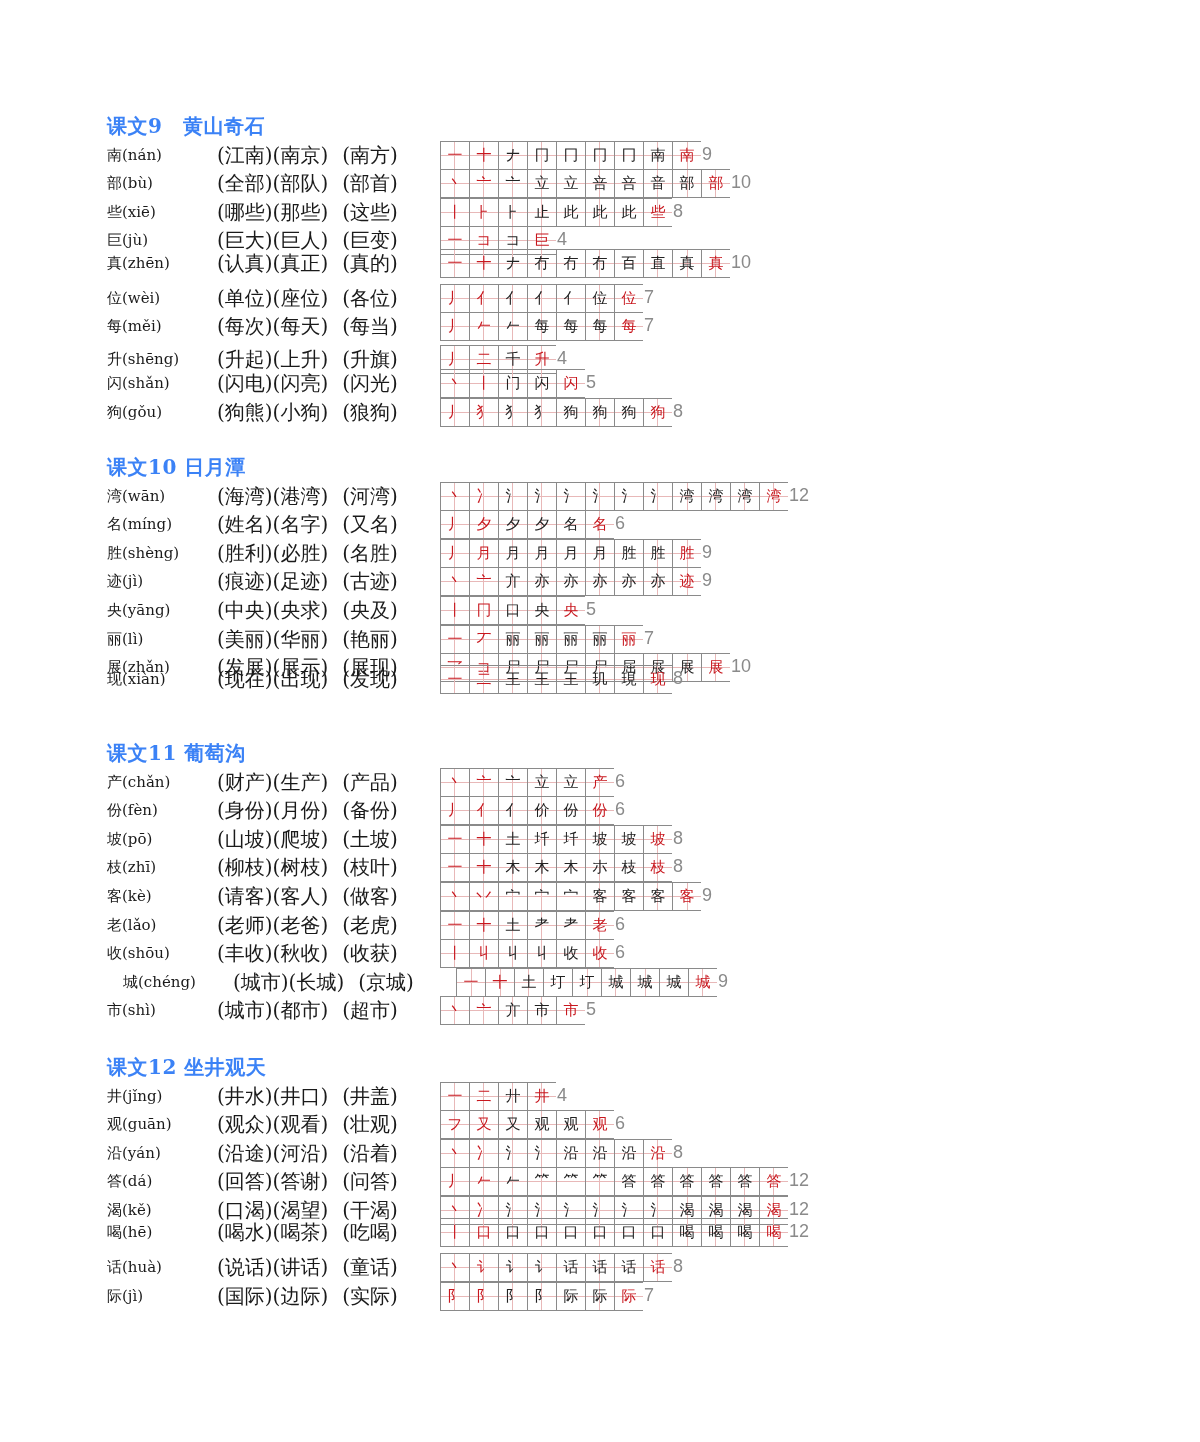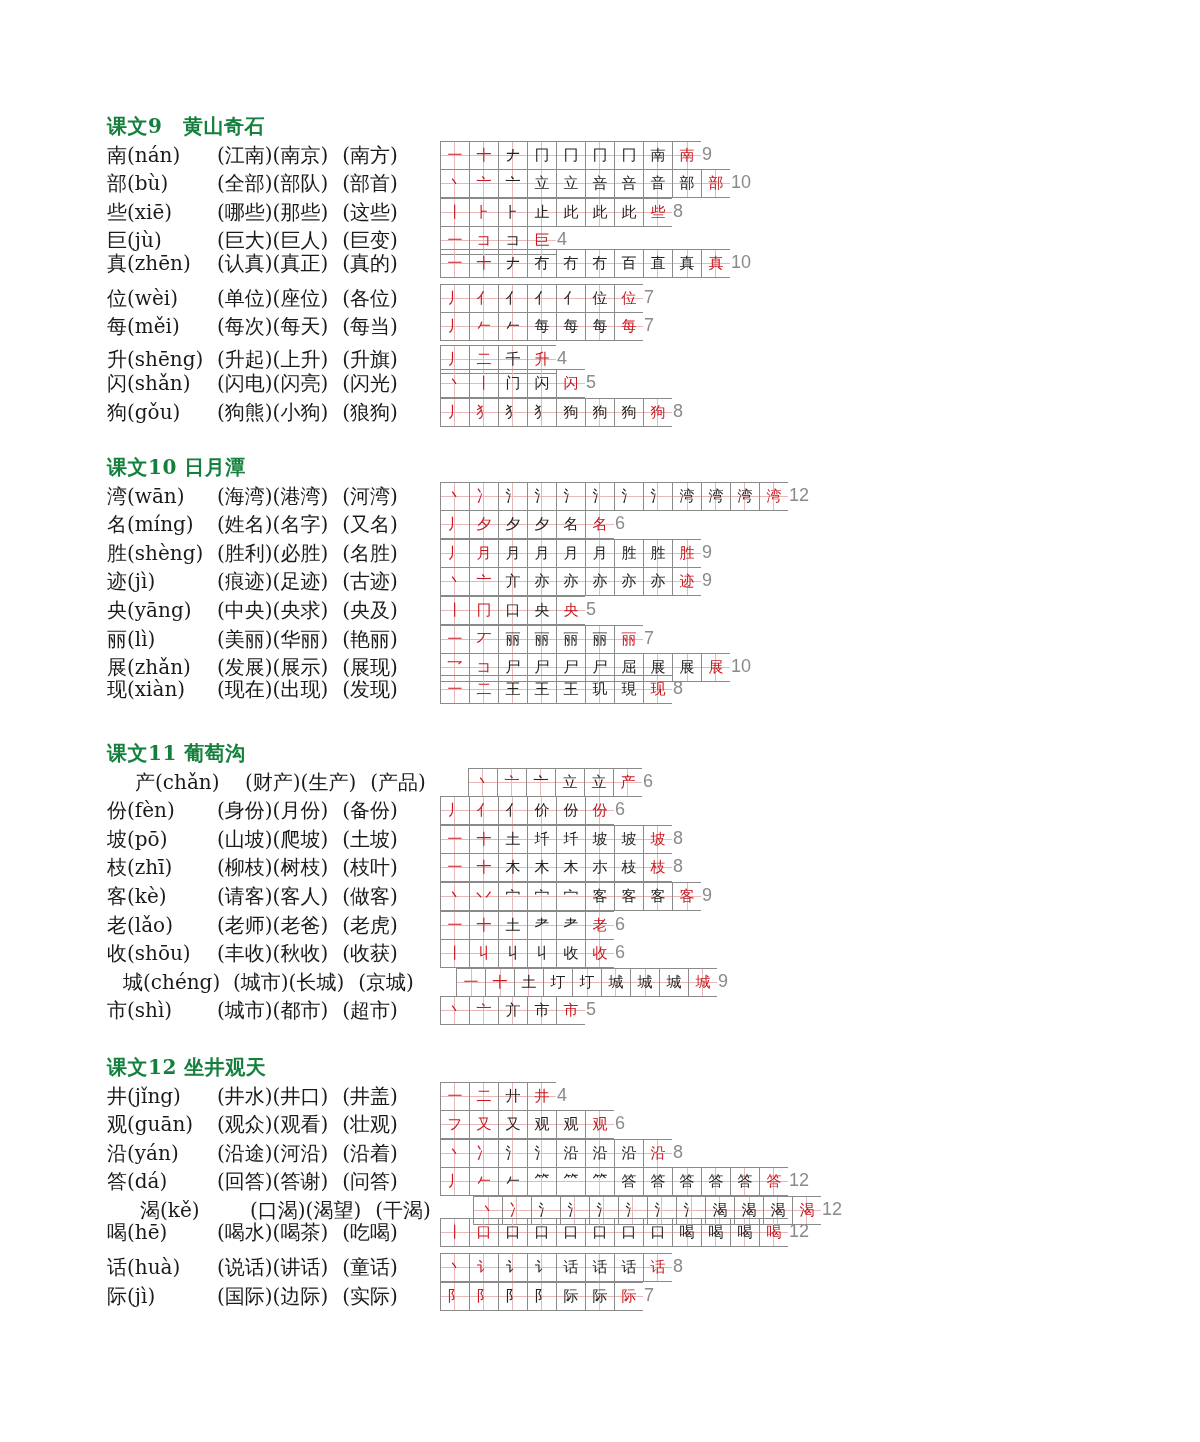--- a/index.html
+++ b/index.html
@@ -1,23 +1,23 @@
 <!DOCTYPE html>
 <html><head>
 <meta charset="utf-8">
 <style>
   html,body{margin:0;padding:0;background:#ffffff;}
   body{width:1200px;height:1442px;position:relative;overflow:hidden;
        font-family:"DejaVu Serif","Liberation Serif",serif;color:#1a1a1a;}
   .lesson{position:absolute;left:107px;}
   .lesson-title{position:absolute;left:0;top:0;height:28px;line-height:28px;
-       font-size:20px;color:#15803d;font-weight:bold;white-space:nowrap;
+       font-size:20px;color:#3b82f6;font-weight:bold;white-space:nowrap;
        font-family:"DejaVu Serif",serif;letter-spacing:0.5px;}
   .row{position:absolute;left:0;height:28.6px;width:760px;}
-  .char-py{position:absolute;left:0;top:0;height:28px;line-height:28px;font-size:20px;white-space:nowrap;}
+  .char-py{position:absolute;left:0;top:0;height:28px;line-height:28px;font-size:15px;white-space:nowrap;}
   .words{position:absolute;left:110px;top:0;height:28px;line-height:28px;font-size:20px;white-space:nowrap;}
   .w{display:inline-block;}
   .w.gap{margin-left:14px;}
   .grid{position:absolute;left:333px;top:0;height:28px;display:flex;align-items:stretch;}
   .cell{width:28px;height:27px;border:1px solid #8a8a8a;border-right:none;position:relative;
         display:flex;align-items:center;justify-content:center;
         font-family:"DejaVu Sans",sans-serif;font-size:15px;color:#222;
         background:
           linear-gradient(to right, transparent 13.5px, #e8b8b8 13.5px, #e8b8b8 14.5px, transparent 14.5px),
           linear-gradient(to bottom, transparent 13px, #e8b8b8 13px, #e8b8b8 14px, transparent 14px);}
@@ -276,39 +276,39 @@
           <div class="cell">尸</div>
           <div class="cell">尸</div>
           <div class="cell">尸</div>
           <div class="cell">屈</div>
           <div class="cell">展</div>
           <div class="cell">展</div>
           <div class="cell red">展</div>
           <div class="count">10</div>
         </div>
       </div>
-      <div class="row" style="top: 222px; text-align: right;">
+      <div class="row" style="top: 212px; text-align: right;">
         <div class="char-py">现(xiàn)</div>
         <div class="words"><span class="w">(现在)</span><span class="w">(出现)</span><span class="w gap">(发现)</span></div>
         <div class="grid">
           <div class="cell red">一</div>
           <div class="cell red">二</div>
           <div class="cell">王</div>
           <div class="cell">王</div>
           <div class="cell">王</div>
           <div class="cell">玑</div>
           <div class="cell">現</div>
           <div class="cell red">现</div>
           <div class="count">8</div>
         </div>
       </div>
     </div>
     <div class="lesson" style="top: 739px;">
       <div class="lesson-title">课文11 葡萄沟</div>
-      <div class="row" style="top: 28.5px; margin-left: 28px;">
+      <div class="row" style="top: 28.5px;">
         <div class="char-py">产(chǎn)</div>
         <div class="words"><span class="w">(财产)</span><span class="w">(生产)</span><span class="w gap">(产品)</span></div>
         <div class="grid">
           <div class="cell red">丶</div>
           <div class="cell red">亠</div>
           <div class="cell">亠</div>
           <div class="cell">立</div>
           <div class="cell">立</div>
           <div class="cell red">产</div>
           <div class="count">6</div>
@@ -481,21 +481,21 @@
           <div class="cell">⺮</div>
           <div class="cell">答</div>
           <div class="cell">答</div>
           <div class="cell">答</div>
           <div class="cell">答</div>
           <div class="cell">答</div>
           <div class="cell red">答</div>
           <div class="count">12</div>
         </div>
       </div>
-      <div class="row" style="top: 142.9px; margin-left: 33px;">
+      <div class="row" style="top: 142.9px;">
         <div class="char-py">渴(kě)</div>
         <div class="words"><span class="w">(口渴)</span><span class="w">(渴望)</span><span class="w gap">(干渴)</span></div>
         <div class="grid">
           <div class="cell red">丶</div>
           <div class="cell red">冫</div>
           <div class="cell">氵</div>
           <div class="cell">氵</div>
           <div class="cell">氵</div>
           <div class="cell">氵</div>
           <div class="cell">氵</div>

